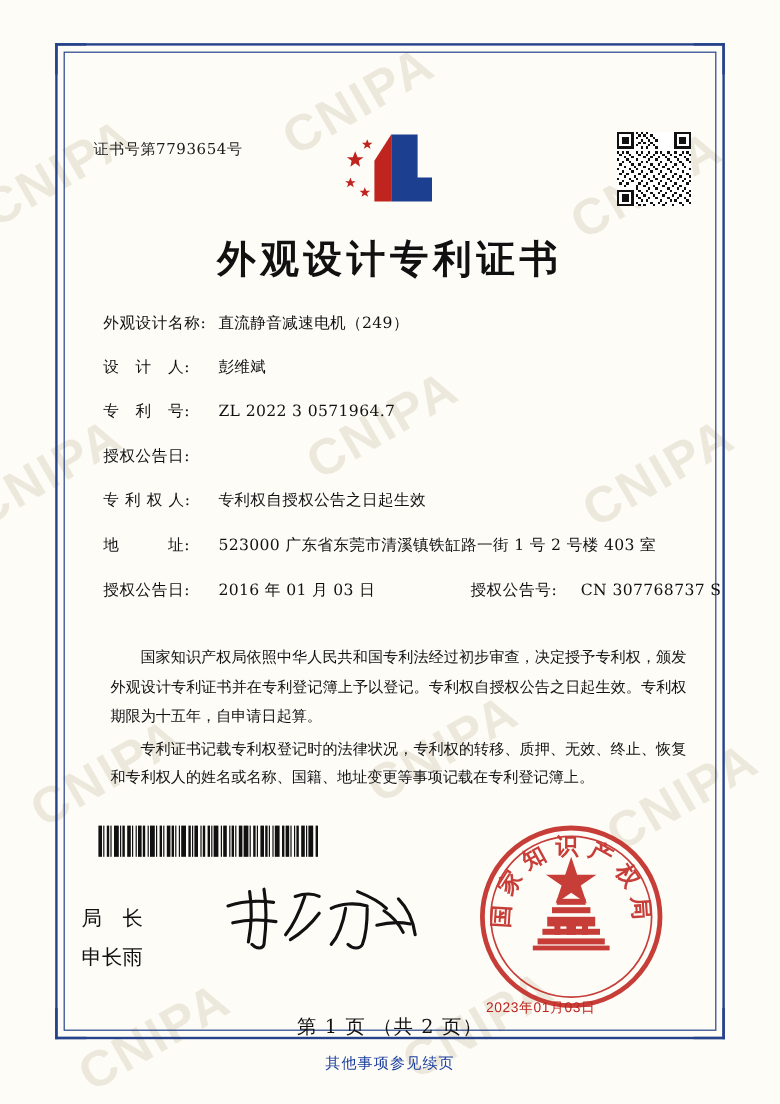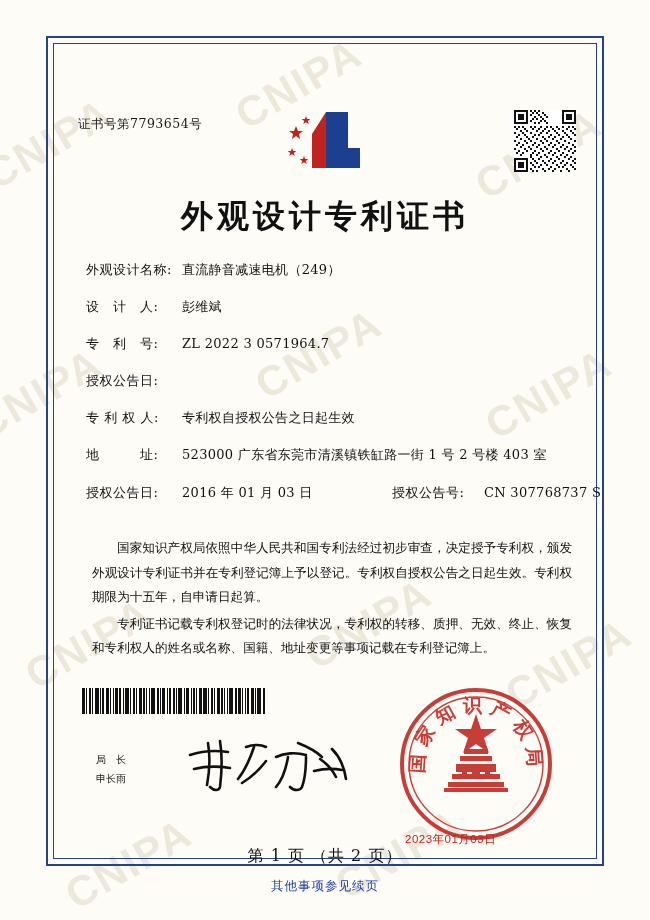--- a/index.html
+++ b/index.html
@@ -177,23 +177,23 @@
     align-items: stretch;
   }
   .barcode span {
     display: block;
     background: #111;
     margin-right: 1.4px;
   }
 
   .sign-block {
     position: absolute;
-    left: 96px;
+    left: 68px;
     top: 750px;
-    font-size: 10px;
+    font-size: 17px;
     line-height: 1.9;
     color: #111;
   }
 
   .signature {
     position: absolute;
     left: 180px;
     top: 735px;
     width: 180px;
     height: 60px;

